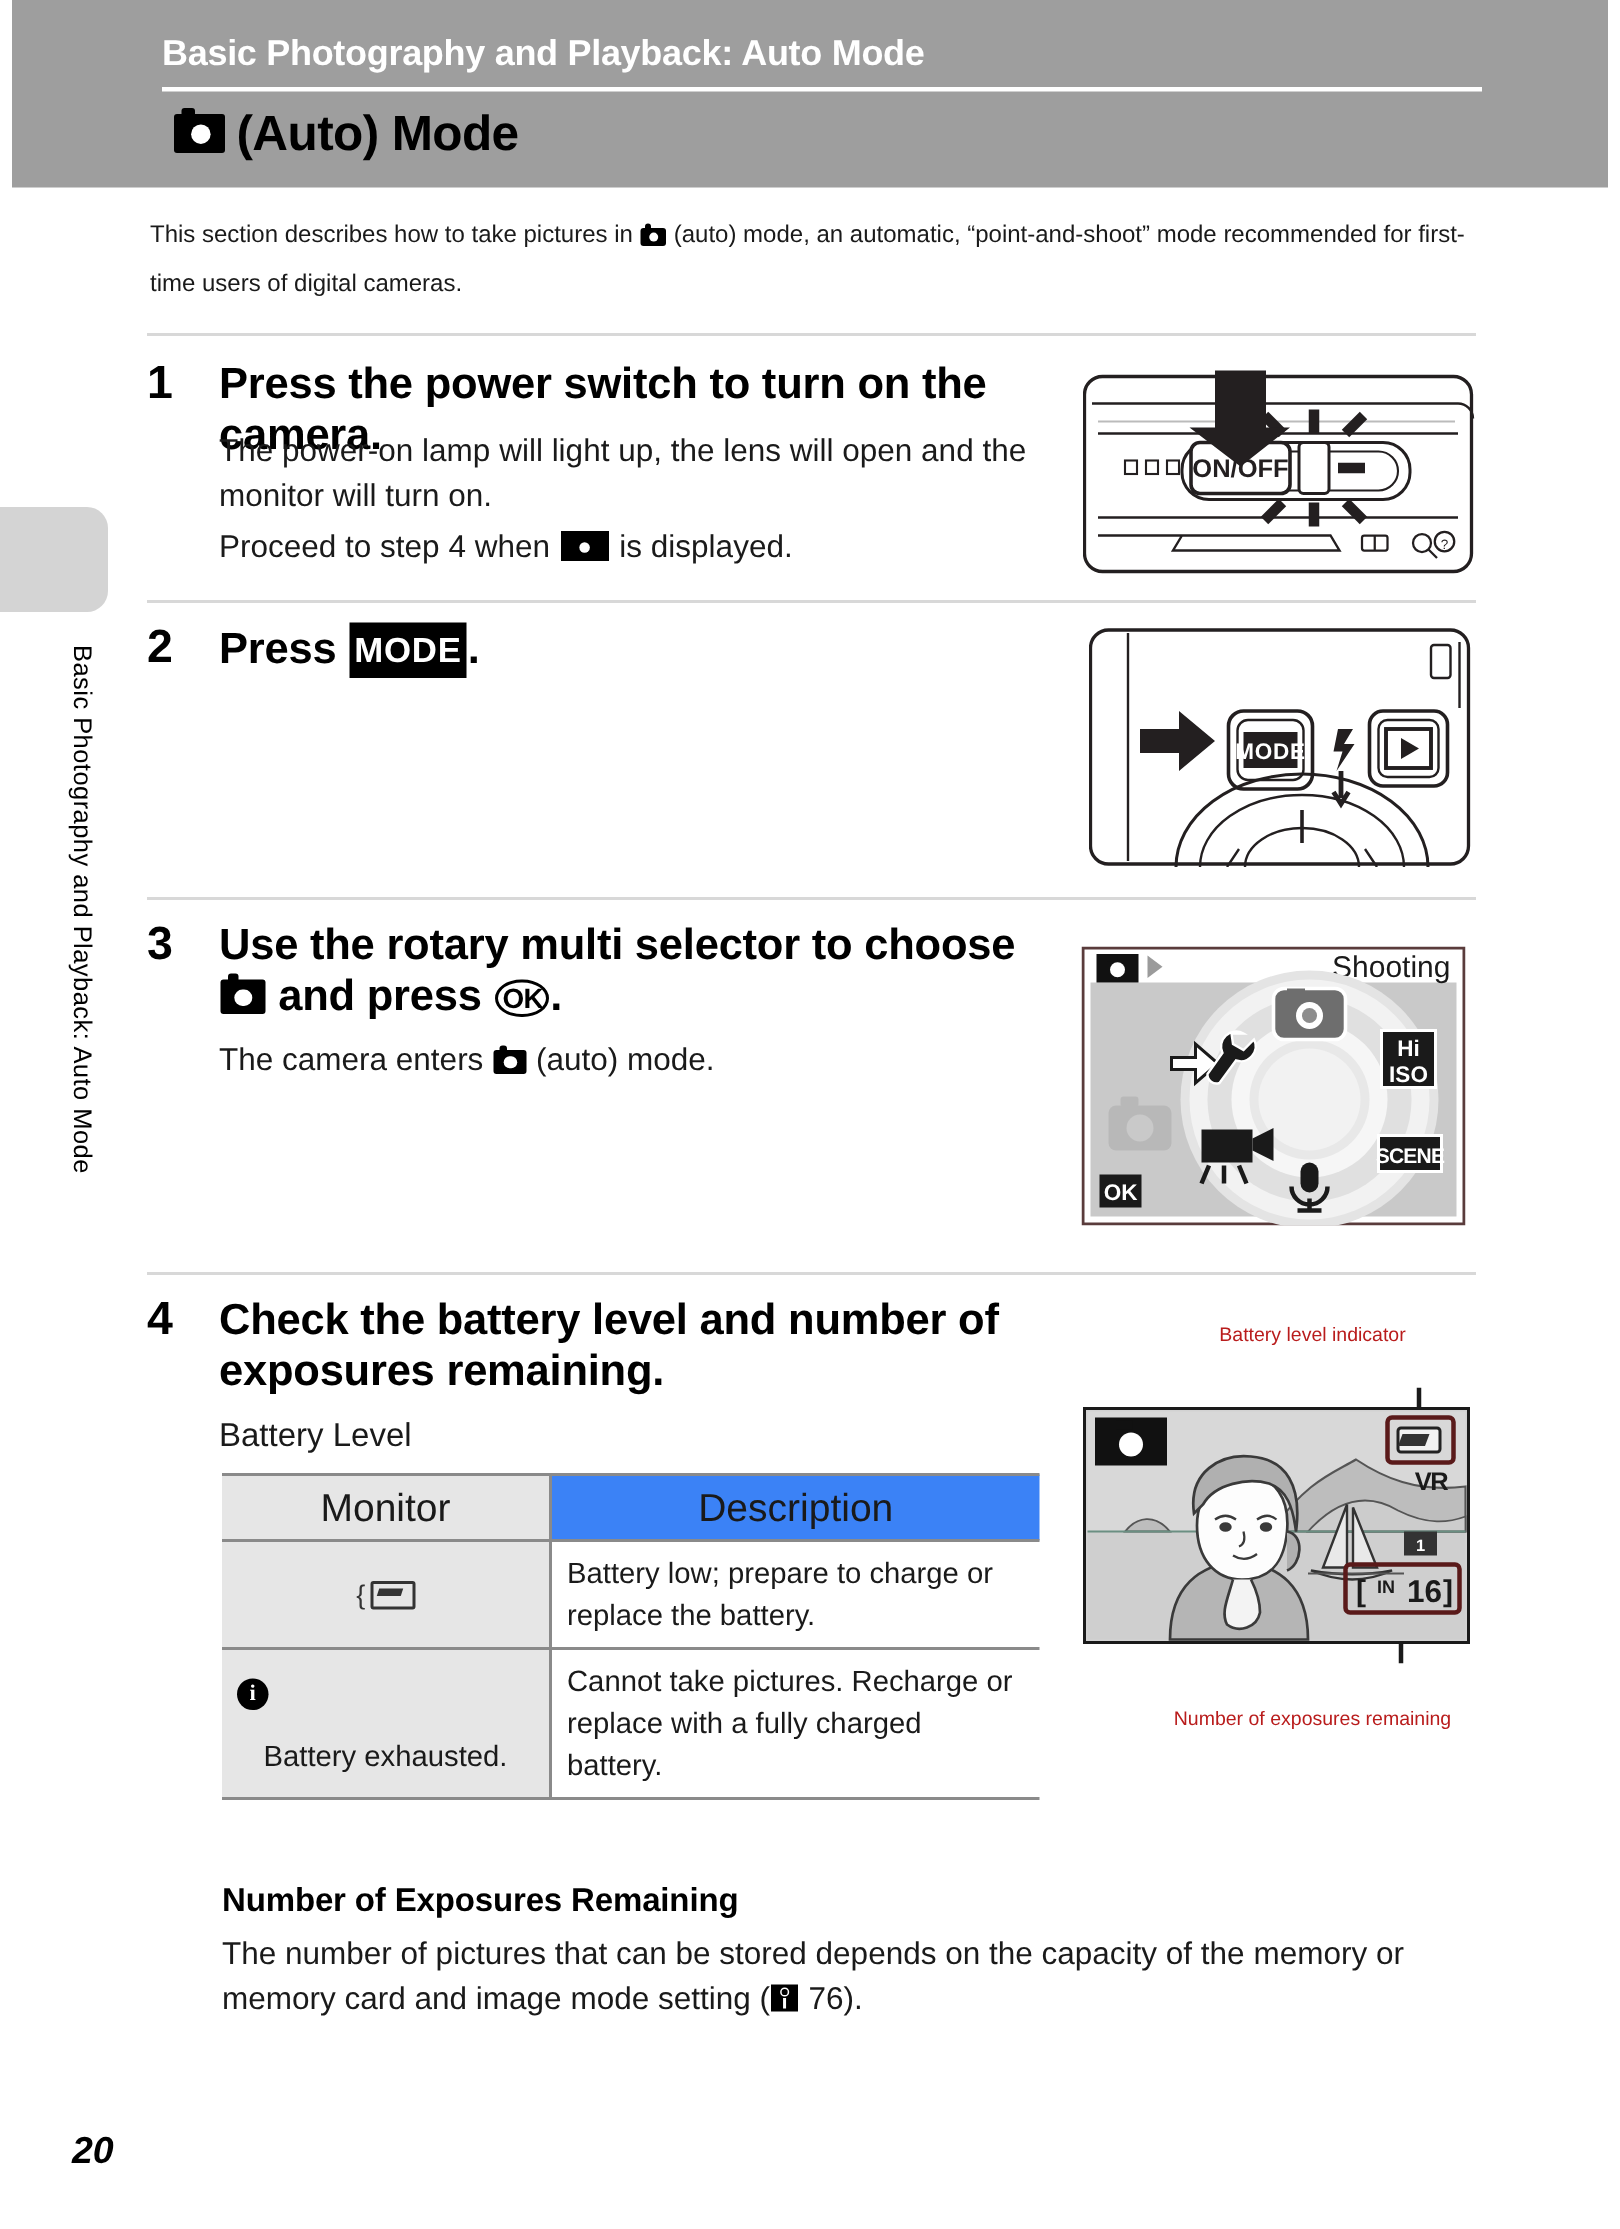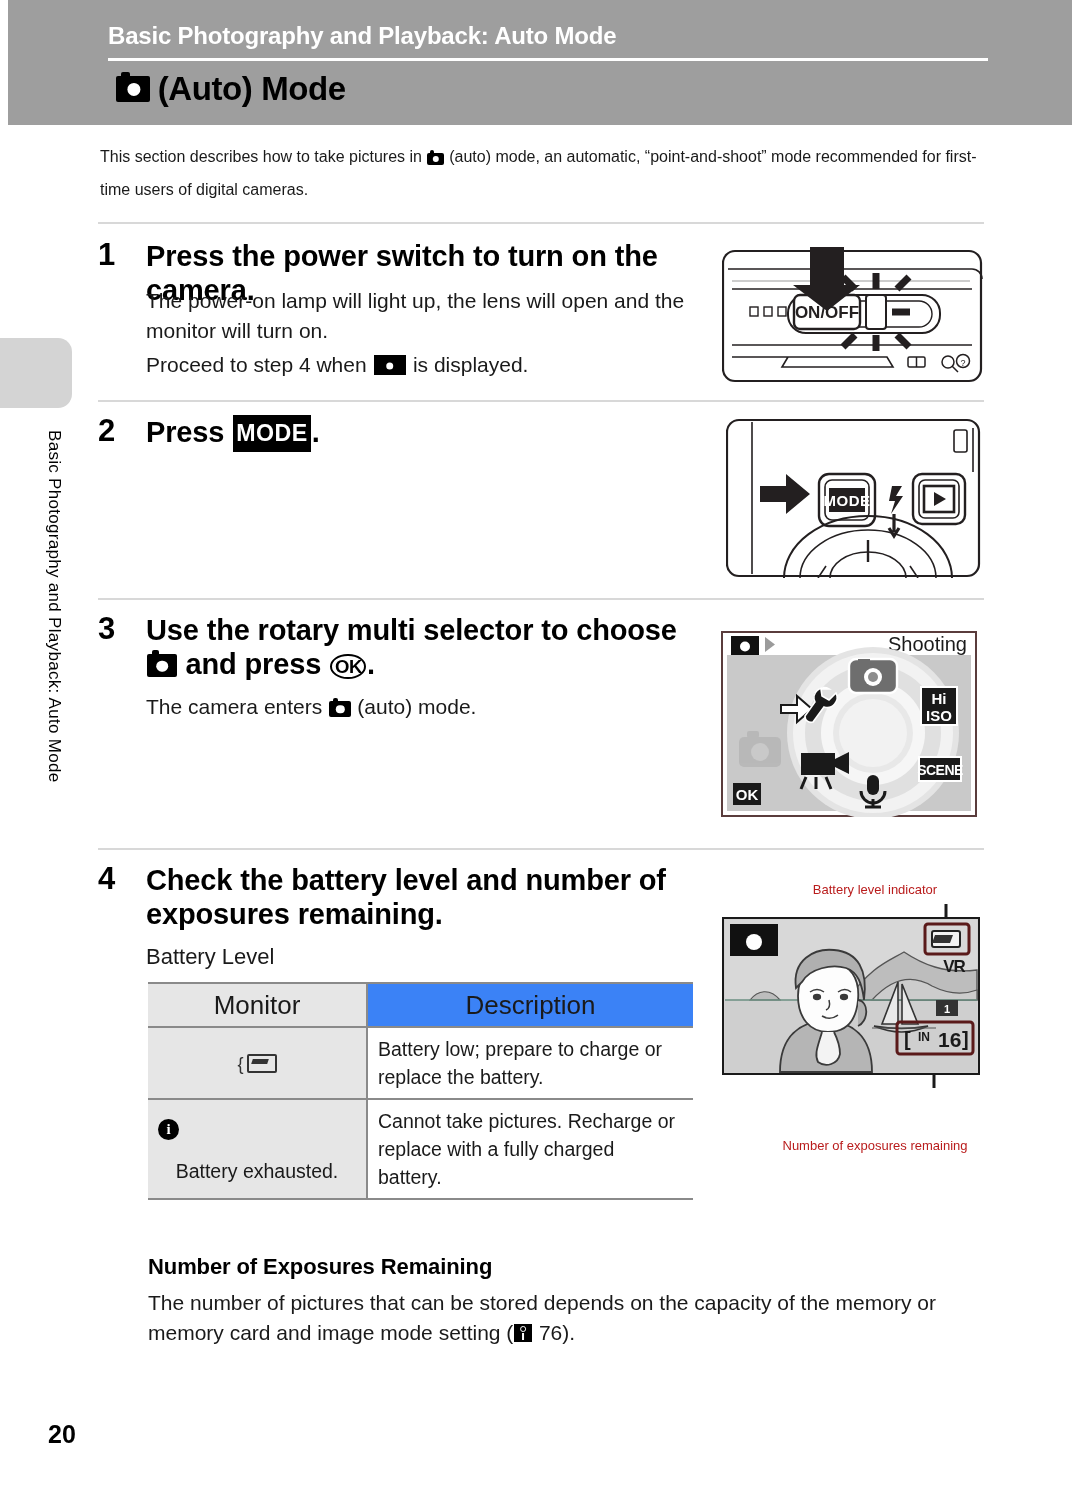--- a/index.html
+++ b/index.html
@@ -149,21 +149,21 @@
   
   .sub-head{
     position:absolute;left:148px;font-size:22px;font-weight:bold;letter-spacing:-0.1px;
   }
   .sub-body{
     position:absolute;left:148px;width:836px;font-size:21px;line-height:30px;color:#1a1a1a;
   }
 
   
   .page-num{
-    position:absolute;left:48px;top:1420px;font-size:25px;font-weight:bold;
+    position:absolute;left:48px;top:1420px;font-size:25px;font-style:italic;font-weight:bold;
   }
 
   
   .illus{position:absolute;}
   svg{display:block;}
 
   .cap{position:absolute;font-size:13px;color:#b91c1c;line-height:28px;}
 </style>
 </head>
 <body>
@@ -401,21 +401,21 @@
           <div style="text-align:left;"><span class="info-ico">i</span></div>
           <div style="text-align:center;margin-top:16px;">Battery exhausted.</div>
         </td>
         <td class="c-desc">Cannot take pictures. Recharge or replace with a fully charged battery.</td>
       </tr>
     </tbody>
   </table>
 
   <div class="cap" style="left:755px;top:876px;width:240px;text-align:center;">Battery level indicator</div>
 
-  <div class="illus" style="left:722px;top:904px;">
+  <div class="illus" style="left:722px;top:925px;">
     <svg width="258" height="184" viewBox="0 0 258 184">
 
       <line x1="224" y1="0" x2="224" y2="14" stroke="#1a1a1a" stroke-width="3"></line>
       <rect x="1" y="14" width="256" height="156" fill="#d2d2d2" stroke="#1a1a1a" stroke-width="2"></rect>
 
       <rect x="3" y="16" width="252" height="80" fill="#d8d8d8"></rect>
       <rect x="3" y="96" width="252" height="72" fill="#cfcfcf"></rect>
 
       <path d="M125 96 C150 62 165 58 182 48 C200 60 222 70 255 66 L255 96 z" fill="#bdbdbd" stroke="#555" stroke-width="1.4"></path>
       <path d="M150 96 C170 74 190 70 210 82 C230 92 244 90 255 86 L255 96 z" fill="#cccccc" stroke="#555" stroke-width="1.2"></path>

